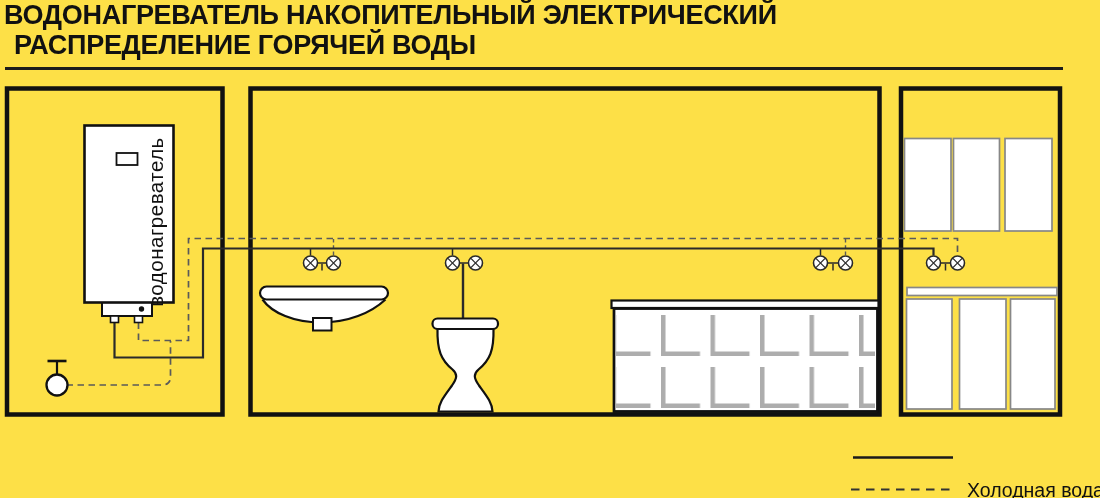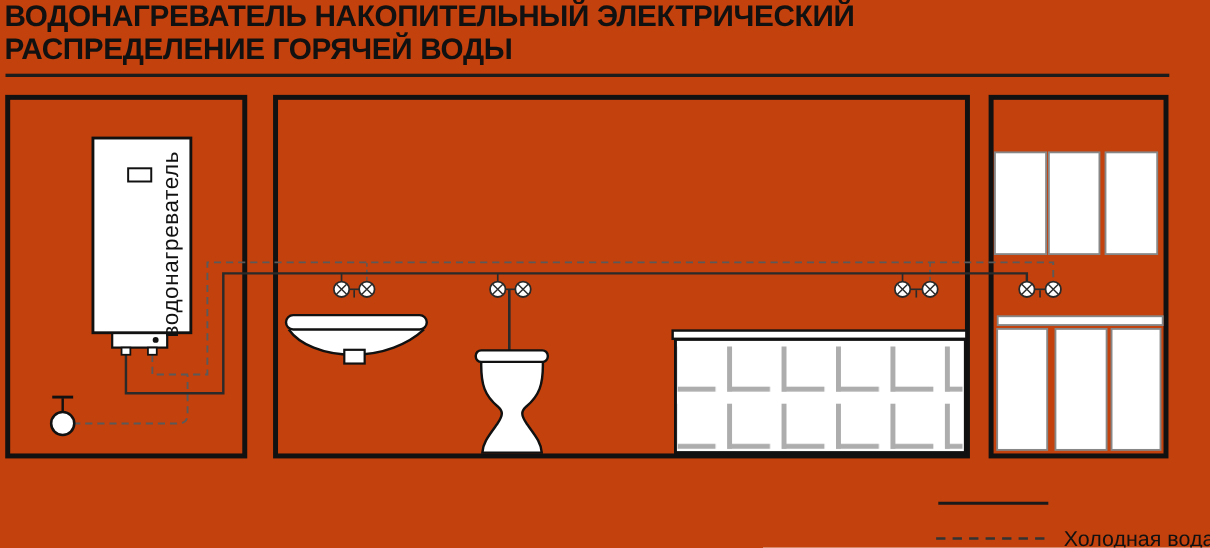--- a/index.html
+++ b/index.html
@@ -1,25 +1,25 @@
 <!DOCTYPE html>
 <html><head>
 <meta charset="utf-8">
 <style>
   html,body{margin:0;padding:0;background:#fff;}
   #canvas{
-    position:relative;width:1100px;height:498px;background:#c2410c;
+    position:relative;width:1100px;height:498px;background:#fde047;
     font-family:"Liberation Sans","DejaVu Sans",sans-serif;overflow:hidden;
   }
   .title-line{
     position:absolute;left:4px;color:#111;font-weight:700;font-size:27px;
     line-height:30px;letter-spacing:-0.3px;white-space:nowrap;
   }
   #title1{top:0px;}
-  #title2{top:30px;}
+  #title2{top:30px;margin-left:10px;}
   #title-rule{position:absolute;left:5px;top:67px;width:1058px;height:3px;background:#1c1c1c;}
   #diagram-svg{position:absolute;left:0;top:0;}
   #heater-label{
     position:absolute;left:156px;top:222px;
     transform:translate(-50%,-50%) rotate(-90deg);
     font-size:20.5px;color:#111;white-space:nowrap;letter-spacing:0.5px;
   }
   .legend-label{
     position:absolute;font-size:19.5px;color:#111;white-space:nowrap;
   }

